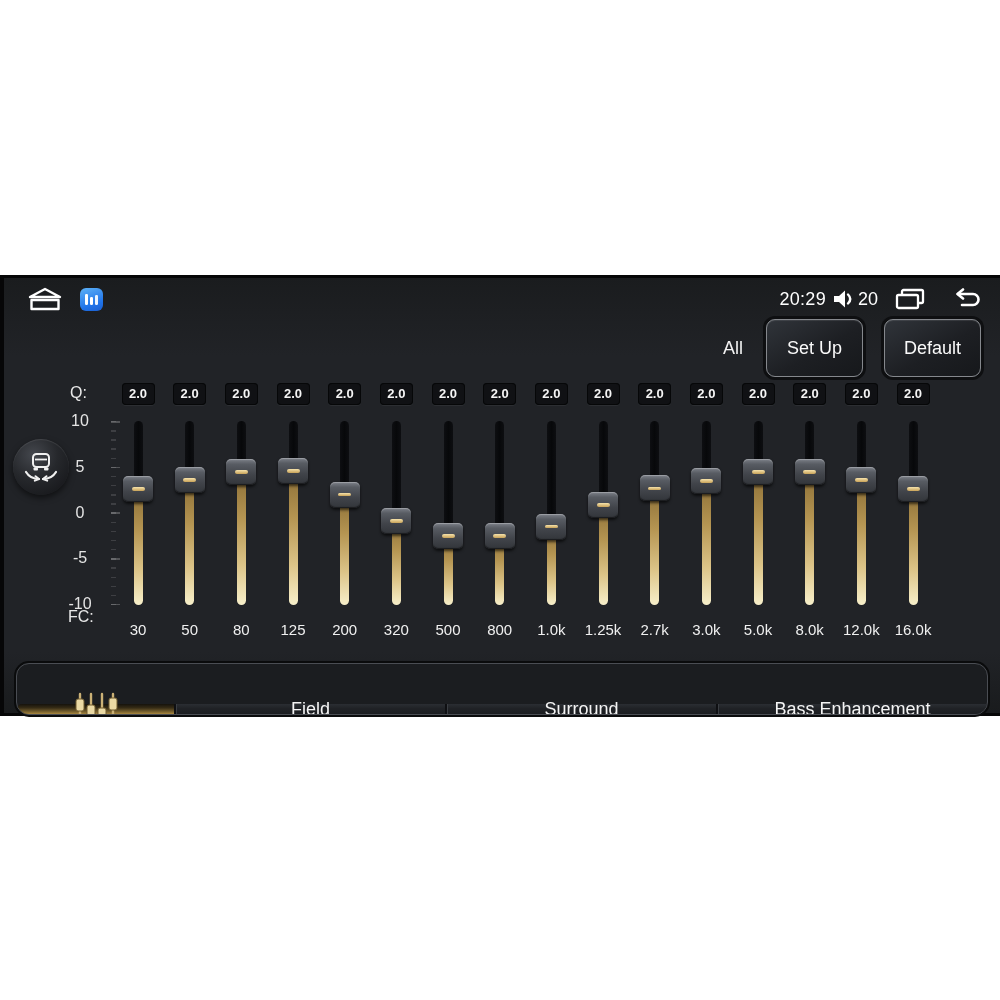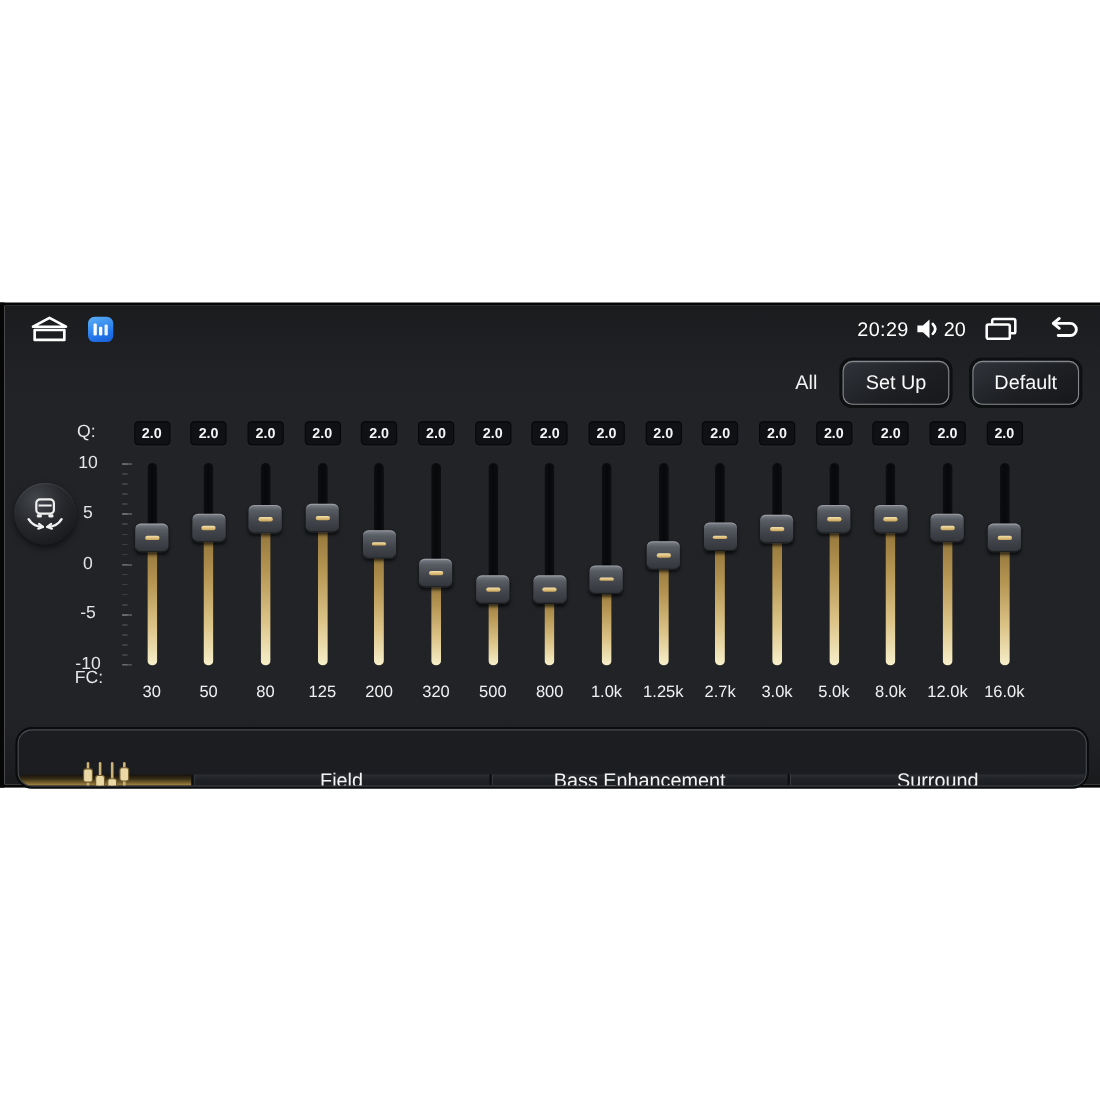--- a/index.html
+++ b/index.html
@@ -33,21 +33,21 @@
   .preset-pill{
     position:absolute;left:30px;top:50px;width:121px;height:40px;border-radius:21px;
     background:linear-gradient(180deg,#26282c,#141518);
     box-shadow:0 0 0 2px #101113, inset 0 1px 1px rgba(255,255,255,.07);
     display:flex;align-items:center;justify-content:center;gap:14px;cursor:pointer;
   }
   .preset-pill .lbl{font-size:18px;color:#fdfdfd;}
   .actions{position:absolute;right:19px;top:50px;height:40px;display:flex;align-items:center;gap:21px;}
   .all-lbl{font-size:18px;color:#f2f2f2;padding:0 2px;}
   .btn{
-    min-width:97px;height:40px;border-radius:9px;box-sizing:border-box;
+    min-width:97px;height:58px;border-radius:9px;box-sizing:border-box;
     background:linear-gradient(150deg,#30343a 0%,#1d1f23 55%,#16181b 100%);
     border:1px solid #85888d;
     box-shadow:0 0 0 3px #0e0f11, inset 0 1px 1px rgba(255,255,255,.10);
     color:#fafafa;font-size:18px;display:flex;align-items:center;justify-content:center;
     padding:0 14px;cursor:pointer;
   }
   
   .row-label{position:absolute;font-size:16px;color:#e8e8e8;}
   .q-label{left:66px;top:106px;}
   .fc-label-row{left:64px;top:330px;}
@@ -377,19 +377,19 @@
             <rect x="28" y="17" width="8" height="12" rx="2" fill="#ead9a4" stroke="#6e5a2e" stroke-width="1"></rect>
             <line x1="43" y1="3" x2="43" y2="33" stroke="#cbb176" stroke-width="2.4" stroke-linecap="round"></line>
             <rect x="39" y="7" width="8" height="12" rx="2" fill="#ead9a4" stroke="#6e5a2e" stroke-width="1"></rect>
           </g>
         </svg>
       </div>
       <div class="tab">
         <span>Field</span>
       </div>
       <div class="tab">
+        <span>Surround</span>
+      </div>
+      <div class="tab">
         <span>Bass Enhancement</span>
       </div>
-      <div class="tab">
-        <span>Surround</span>
-      </div>
     </div>
 </div>
 
 </body></html>

